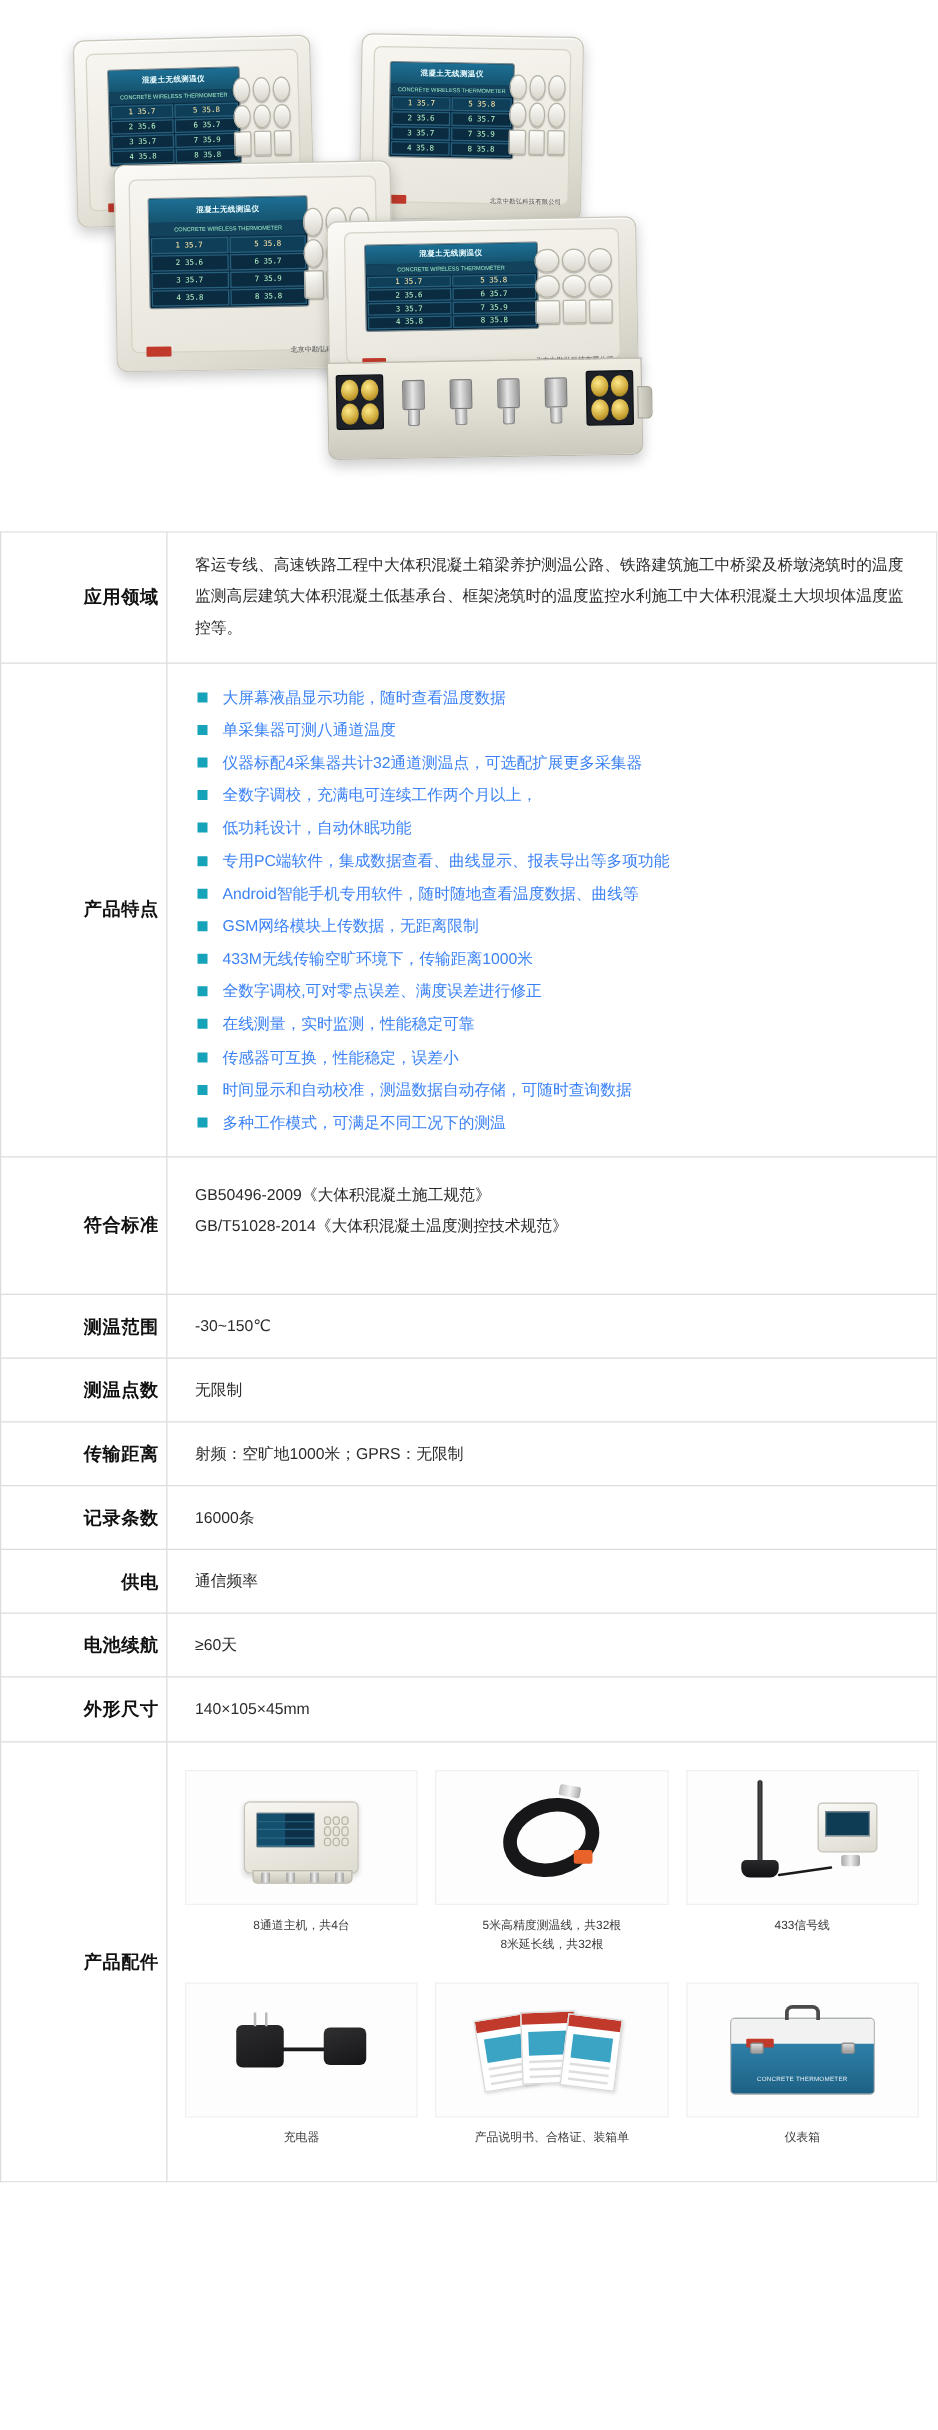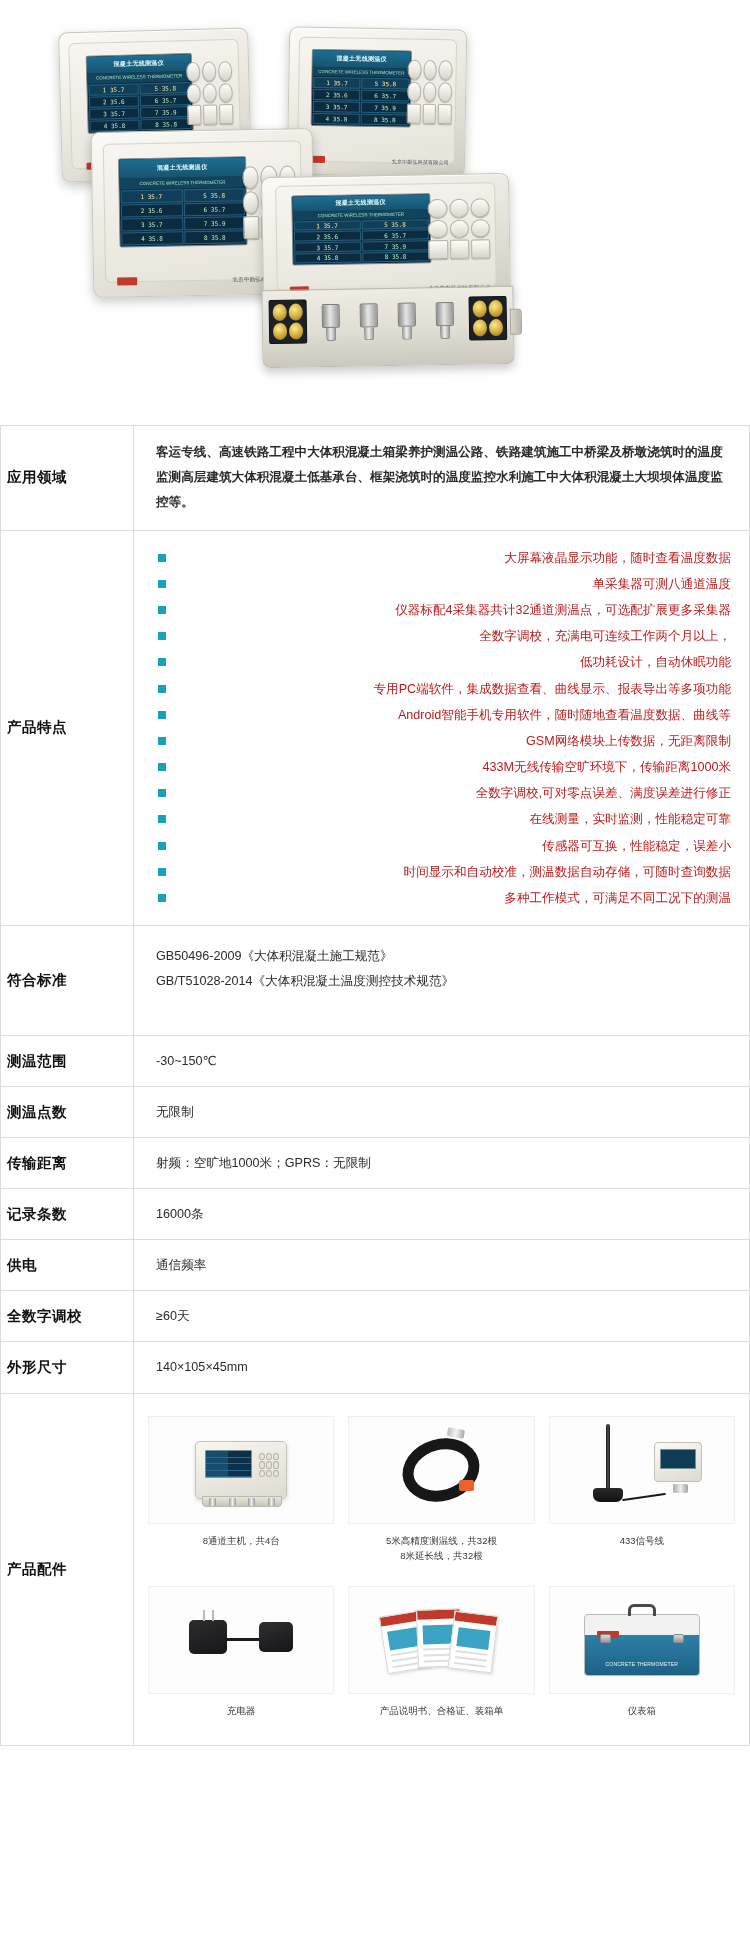--- a/index.html
+++ b/index.html
@@ -165,44 +165,43 @@
   
   table.spec {
     width:750px;
     border-collapse:collapse;
     table-layout:fixed;
     font-size:13px;
   }
   table.spec td { border:1px solid #dcdcdc; vertical-align:middle; }
   td.lbl {
     width:133px;
-    text-align:left;
+    text-align:right;
     font-weight:bold;
     font-size:14.5px;
     color:#111;
     letter-spacing:.5px;
     padding:14px 6px;
   }
   td.val {
     padding:14px 18px 14px 22px;
     color:#2b2b2b;
     line-height:1.95;
     font-size:12.6px;
   }
   td.val.tight { line-height:1.75; }
-  .val-para { line-height:2.0;font-weight:bold; }
+  .val-para { line-height:2.0; }
 
   ul.features { list-style:none; margin:0; padding:0; }
   ul.features li {
     position:relative;
     padding-left:22px;
     line-height:2.08;
     font-size:12.6px;
-    color:#b91c1c;
-    text-align:right;
+    color:#3b82f6;
   }
   ul.features li::before {
     content:"";
     position:absolute;
     left:2px; top:9px;
     width:8px; height:8px;
     background:#16a2b8;
   }
 
   .std-line { line-height:1.95; font-size:12.6px; }
@@ -590,21 +589,21 @@
       </tr>
       <tr>
         <td class="lbl">记录条数</td>
         <td class="val tight">16000条</td>
       </tr>
       <tr>
         <td class="lbl">供电</td>
         <td class="val tight">通信频率</td>
       </tr>
       <tr>
-        <td class="lbl">全数字调校</td>
+        <td class="lbl">电池续航</td>
         <td class="val tight">≥60天</td>
       </tr>
       <tr>
         <td class="lbl">外形尺寸</td>
         <td class="val tight">140×105×45mm</td>
       </tr>
 
       <tr>
         <td class="lbl">产品配件</td>
         <td style="padding:0;">

